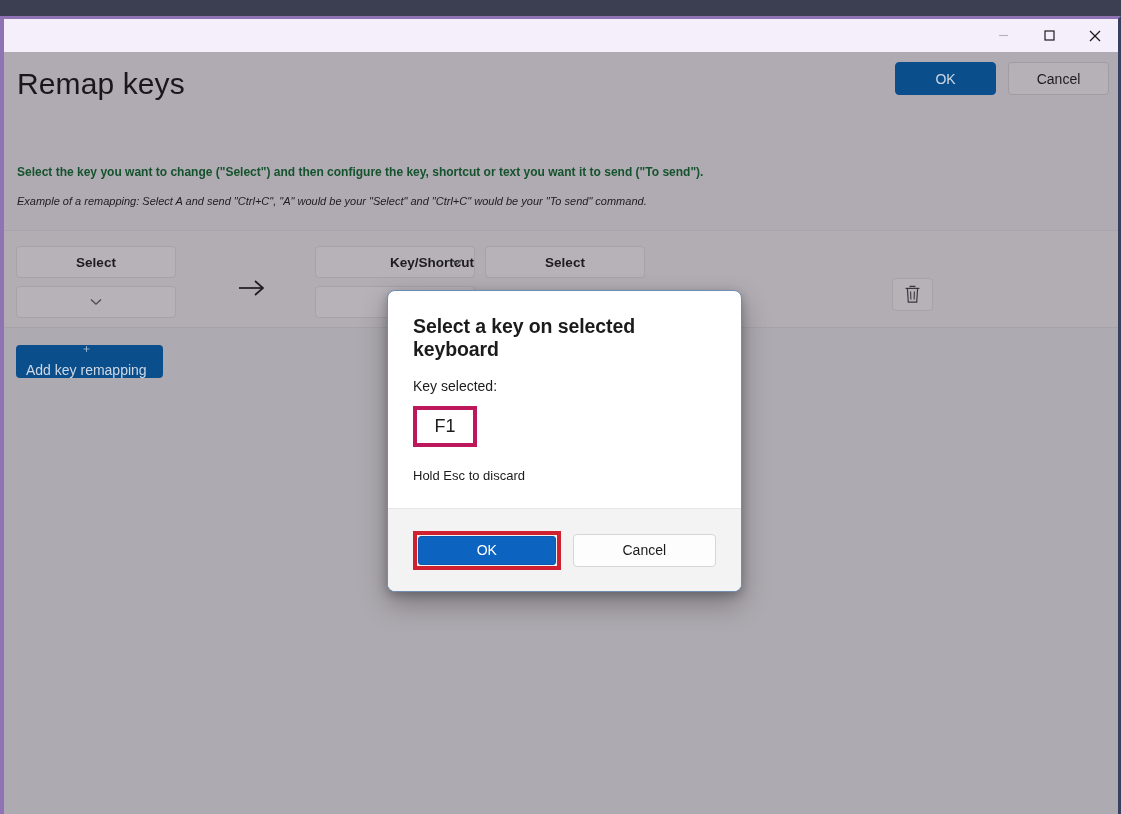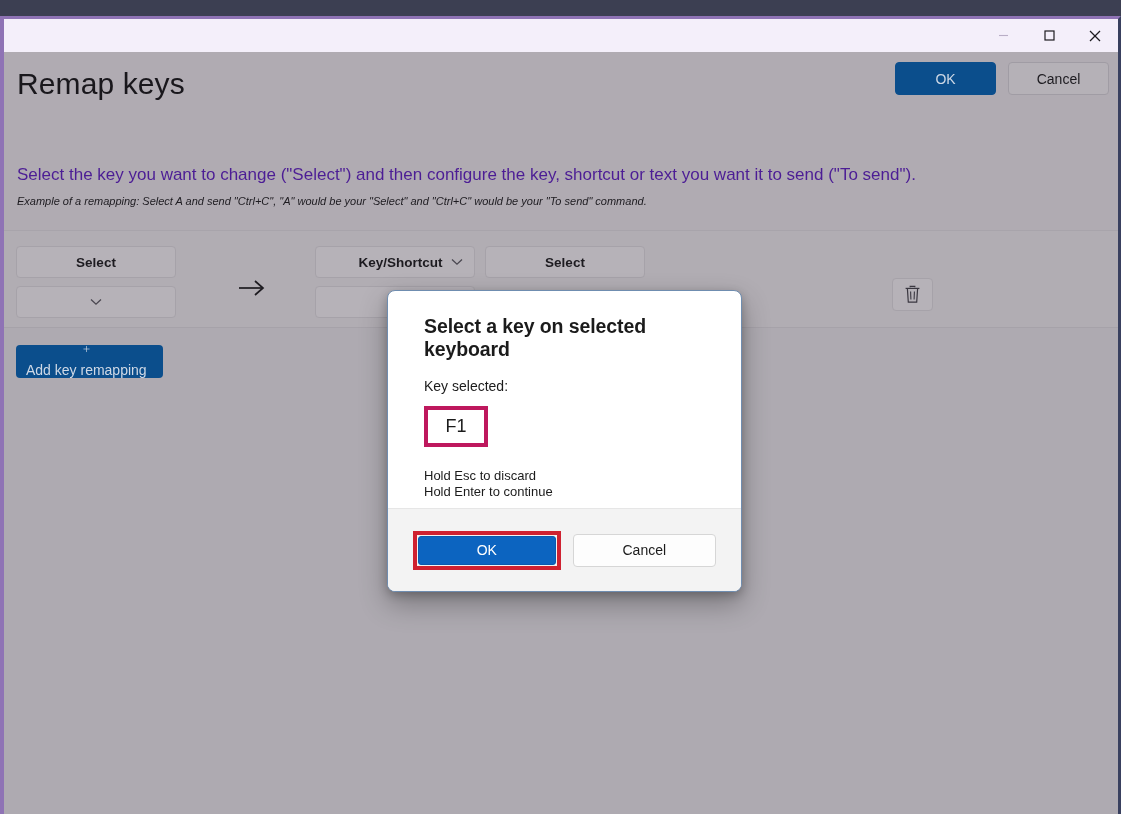--- a/index.html
+++ b/index.html
@@ -65,21 +65,21 @@
   .top-btn.primary {
     background: #0b4e8c; color: #cfd9e6;
     border: 1px solid #0b4e8c;
   }
   .top-btn.secondary {
     background: #b5b1b7; color: #1d1b20;
     border: 1px solid #a09ca4;
   }
   #desc1 {
     position: absolute; left: 13px; top: 113px;
-    font-size: 17px; font-weight: normal; color: #4c1d95;
+    font-size: 12px; font-weight: bold; color: #14532d;
   }
   #desc2 {
     position: absolute; left: 13px; top: 143px;
     font-size: 11px; font-style: italic; color: #1d1b20;
   }
   #lbl-select {
     position: absolute; left: 13px; top: 183px;
     font-size: 13.5px; font-weight: bold; color: #15131a;
   }
   #lbl-tosend {
@@ -112,21 +112,21 @@
     cursor: default;
   }
   #sel-left      { left: 12px;  top: 15px; width: 160px; height: 32px; }
   #sel-left-dd   { left: 12px;  top: 55px; width: 160px; height: 32px; }
   #arrow {
     position: absolute; left: 232px; top: 46px;
     width: 32px; height: 22px;
     display: flex; align-items: center; justify-content: center;
   }
   #combo-type    { left: 311px; top: 15px; width: 160px; height: 32px;
-                   justify-content: center; padding-left: 11px; }
+                   justify-content: flex-end; padding-left: 11px; }
   #combo-type .chev { position: absolute; right: 11px; top: 50%; transform: translateY(-50%); }
   #sel-right     { left: 481px; top: 15px; width: 160px; height: 32px; }
   #sel-right-dd  { left: 311px; top: 55px; width: 160px; height: 32px; }
   #delete-btn    { left: 888px; top: 47px; width: 41px; height: 33px; }
 
   
   #body {
     position: relative;
     background: #aeaab1;
     height: 100%;
@@ -143,21 +143,21 @@
   #dialog {
     position: absolute;
     left: 383px; top: 271px;
     width: 355px; height: 302px;
     background: #ffffff;
     border: 1px solid #6f8db0;
     border-radius: 8px;
     box-shadow: 0 12px 28px rgba(0,0,0,.30), 0 3px 10px rgba(0,0,0,.22);
     overflow: hidden;
   }
-  #dlg-content { padding: 24px 25px 0 36px; height: 218px; }
+  #dlg-content { padding: 24px 25px 0 25px; height: 218px; }
   #dlg-title {
     font-size: 19.5px; font-weight: bold; color: #1b1b1b;
     letter-spacing: -.1px;
   }
   #dlg-sub {
     margin-top: 17px;
     font-size: 14px; color: #1b1b1b;
   }
   #key-box {
     margin-top: 12px;
@@ -296,21 +296,20 @@
 
   <div id="dialog">
     <div id="dlg-content">
       <div id="dlg-title">Select a key on selected keyboard</div>
       <div id="dlg-sub">Key selected:</div>
       <div id="key-box">
         <span>F1</span>
       </div>
       <div id="dlg-hints">
         <div>Hold Esc to discard</div>
-        <div>Hold Enter to continue</div>
       </div>
     </div>
     <div id="dlg-footer">
       <div id="dlg-ok-wrap">
         <div id="dlg-ok">OK</div>
       </div>
       <div id="dlg-cancel">Cancel</div>
     </div>
   </div>
 

